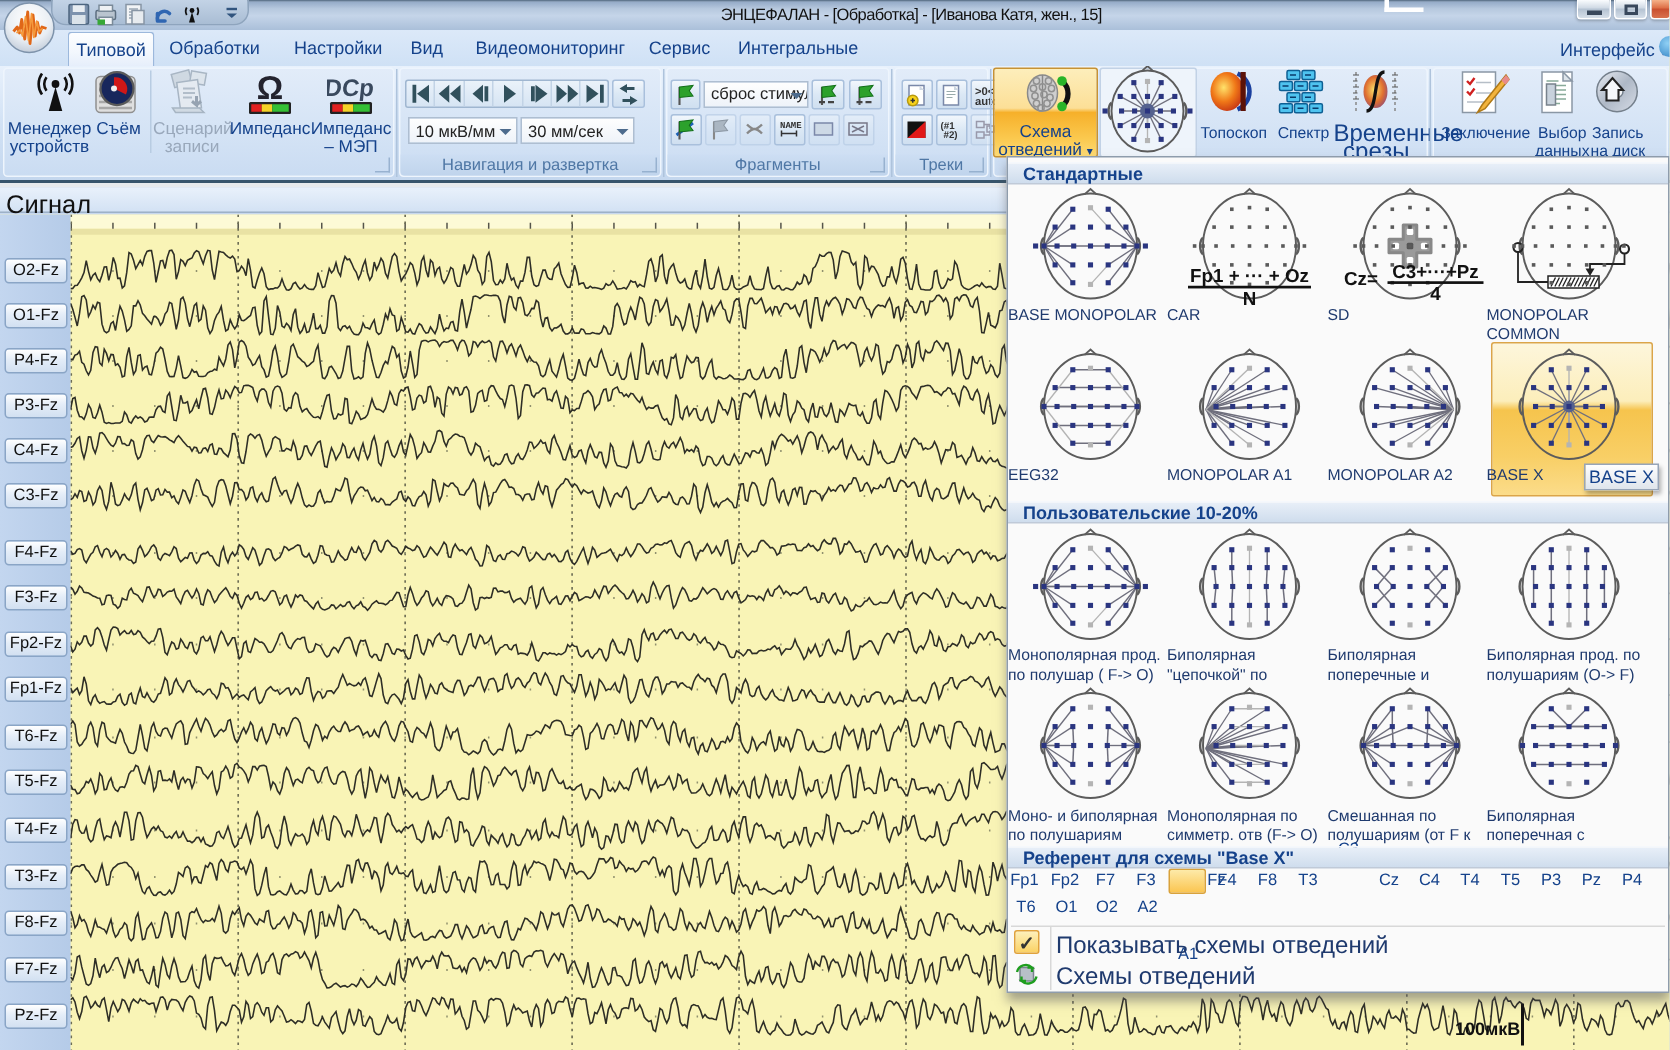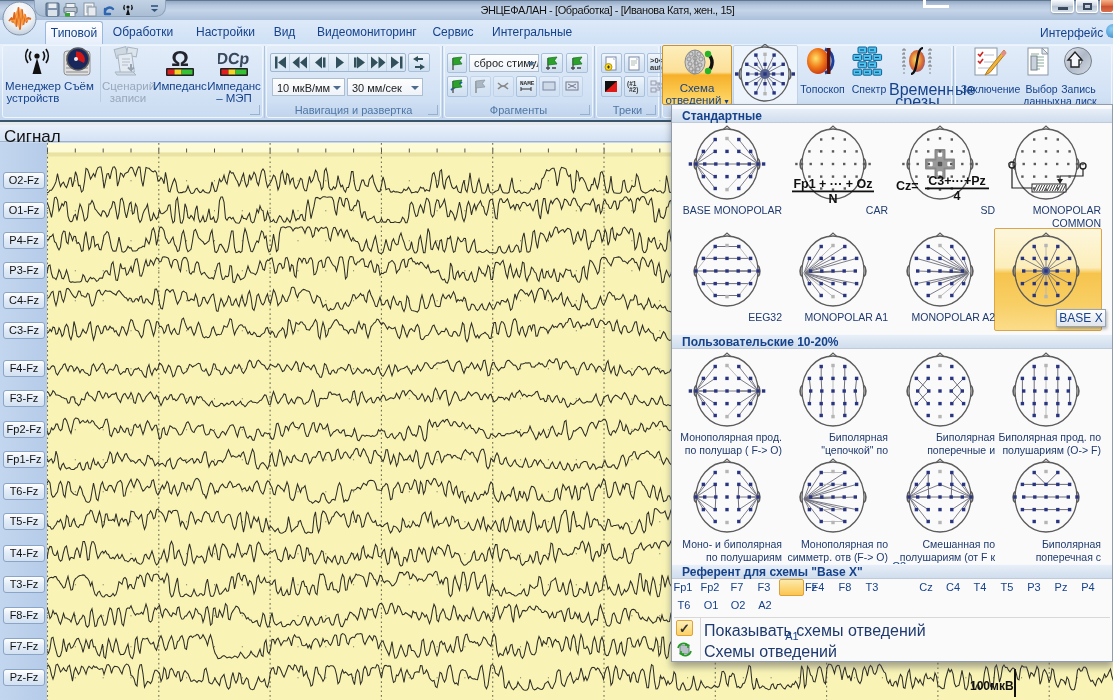--- a/index.html
+++ b/index.html
@@ -38,21 +38,21 @@
  border-bottom:1px solid #9db1c8;font-size:17px;color:#111;padding:2px 0 0 4px}
 #eegwrap{left:0;top:143px;width:1113px;height:557px;background:#f9f4b6}
 #chancol{left:0;top:143px;width:47px;height:557px;background:linear-gradient(90deg,#c3d6ef,#b5cbe8)}
 .chanbtn{position:absolute;left:3px;width:42px;height:17px;border:1px solid #8aa5c6;border-radius:3px;
  background:linear-gradient(#ffffff,#e4edf8 45%,#d2e0f1);font-size:11px;color:#111;text-align:center;line-height:15px}
 #panel{left:671px;top:104px;width:442px;height:558px;background:#fafafa;border:1px solid #8e9cac;
  box-shadow:0 5px 7px rgba(80,80,90,.5);z-index:40}
 .secband{position:absolute;z-index:44;width:440px;height:15px;background:linear-gradient(#e8eff8,#cfdded);
  border-top:1px solid #f5f8fc;border-bottom:1px solid #c0cad8;font-size:12px;font-weight:bold;color:#15428b;
  padding-left:10px;line-height:14px}
-.celllabel{position:absolute;width:110px;text-align:right;font-size:10.5px;color:#1f3a6e;line-height:12.5px}
+.celllabel{position:absolute;width:110px;text-align:left;font-size:10.5px;color:#1f3a6e;line-height:12.5px}
 #basexcell{position:absolute;left:994px;top:228px;width:108px;height:103px;border:1px solid #dba549;border-radius:2px;
  background:linear-gradient(#fdf6dc 0%,#fceebb 38%,#f6c44d 44%,#f8cf66 75%,#fbdc8a 100%);z-index:41}
 #tooltip{position:absolute;left:1056px;top:309px;width:50px;height:18px;background:linear-gradient(#fefefe,#dfe5ec);
  border:1px solid #97a5b8;box-shadow:1px 2px 3px rgba(0,0,0,.3);font-size:11.5px;color:#15428b;
  text-align:center;line-height:17px;z-index:60;font-size:12px}
 .elec{position:absolute;width:26px;text-align:center;font-size:11px;color:#15428b}
 #fzhl{position:absolute;z-index:42;left:779px;top:579px;width:25px;height:17px;border:1px solid #d9a23b;border-radius:2px;
  background:linear-gradient(#fdeaa9,#fbc550)}
 .menutext{position:absolute;left:704px;font-size:16px;color:#1f3a6e}
 #chkbox{position:absolute;left:676px;top:620px;width:17px;height:16px;border:1px solid #e0a23c;border-radius:2px;

